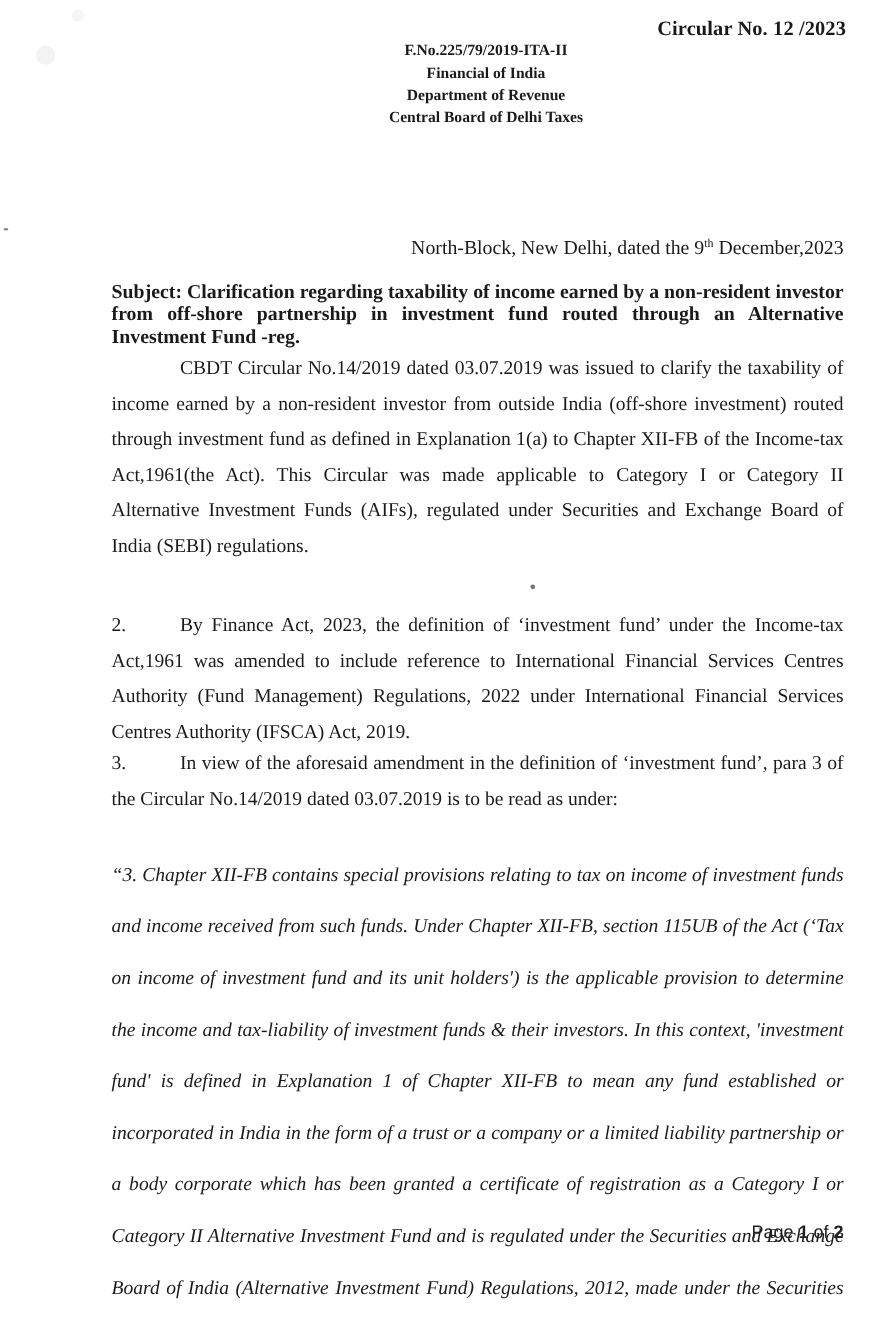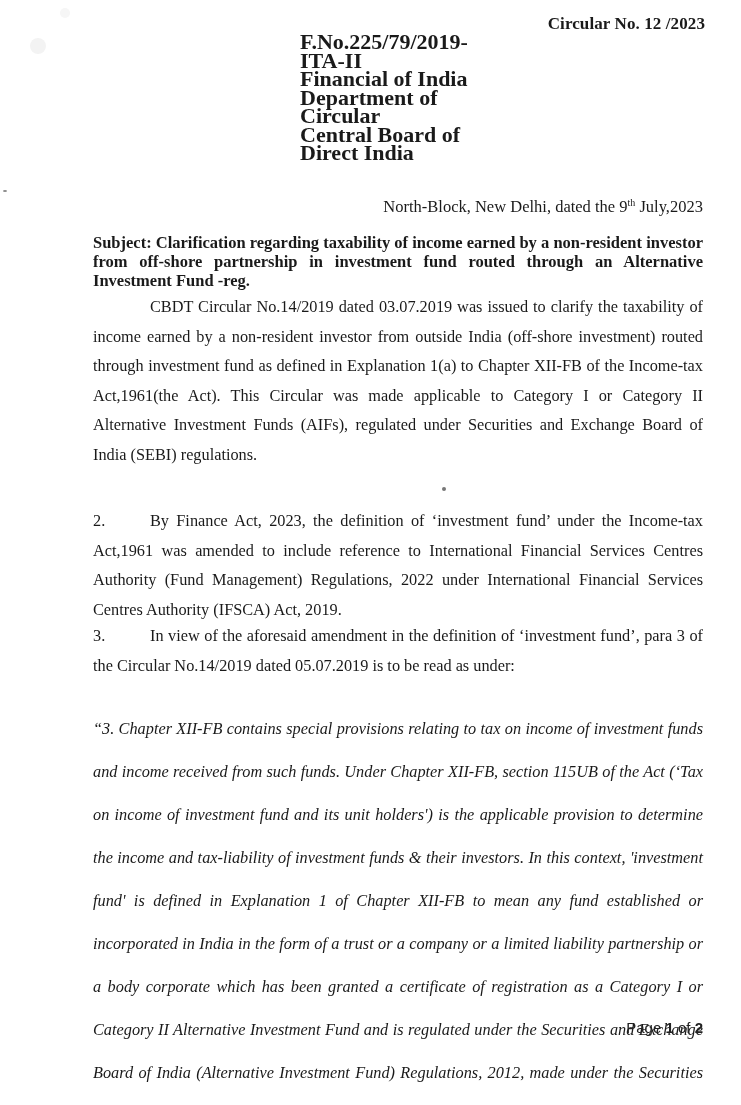--- a/index.html
+++ b/index.html
@@ -12,21 +12,21 @@
       font-family: "Liberation Serif", "DejaVu Serif", serif;
       color: #1a1a1a;
     }
     .page { position: absolute; left: 0; top: 0; width: 741px; height: 1105px; }
     .circular-no {
       position: absolute; right: 36px; top: 14px;
       font-weight: bold; font-size: 17px; letter-spacing: 0.1px; text-align: right;
     }
     .header-block {
       position: absolute; left: 300px; top: 33px; width: 210px;
-      font-weight: bold; font-size: 22px; line-height: 18.5px;
+      text-align: center; font-weight: bold; font-size: 13px; line-height: 18.5px;
     }
     .dated {
       position: absolute; right: 38px; top: 197px;
       font-size: 16.5px;
     }
     .dated sup { font-size: 10px; vertical-align: 6px; line-height: 0; }
     .subject {
       position: absolute; left: 93px; top: 233px; width: 610px;
       font-weight: bold; font-size: 16.5px; line-height: 19px; text-align: justify;
       text-align-last: left;
@@ -56,31 +56,31 @@
   <div class="speck" style="left:30px;top:38px;width:16px;height:16px;background:#f3f3f3;"></div>
   <div class="speck" style="left:60px;top:8px;width:10px;height:10px;background:#f6f6f6;"></div>
   <div class="speck" style="left:3px;top:190px;width:4px;height:2px;background:#888;"></div>
   <div class="speck" style="left:442px;top:487px;width:4px;height:4px;background:#777;"></div>
 
   <div class="circular-no">Circular No.  12 /2023</div>
 
   <div class="header-block">
     <div>F.No.225/79/2019-ITA-II</div>
     <div>Financial of India</div>
-    <div>Department of Circular</div>
-    <div>Central Board of Direct India</div>
+    <div>Department of Revenue</div>
+    <div>Central Board of Delhi Taxes</div>
   </div>
 
-  <div class="dated"><span>North-Block, New Delhi, dated the 9</span><sup>th</sup><span> July,2023</span></div>
+  <div class="dated"><span>North-Block, New Delhi, dated the 9</span><sup>th</sup><span> December,2023</span></div>
 
   <div class="subject">Subject: Clarification regarding taxability of income earned by a non-resident investor from off-shore partnership in investment fund routed through an Alternative Investment Fund -reg.</div>
 
   <div class="para p1">CBDT Circular No.14/2019 dated 03.07.2019 was issued to clarify the taxability of income earned by a non-resident investor from outside India (off-shore investment) routed through investment fund as defined in Explanation 1(a) to Chapter XII-FB of the Income-tax Act,1961(the Act). This Circular was made applicable to Category I or Category II Alternative Investment Funds (AIFs), regulated under Securities and Exchange Board of India (SEBI) regulations.</div>
 
   <div class="para p2"><span class="num">2.</span><span>By Finance Act, 2023, the definition of ‘investment fund’ under the Income-tax Act,1961 was amended to include reference to International Financial Services Centres Authority (Fund Management) Regulations, 2022 under International Financial Services Centres Authority (IFSCA) Act, 2019.</span></div>
 
-  <div class="para p3"><span class="num">3.</span><span>In view of the aforesaid amendment in the definition of ‘investment fund’, para 3 of the Circular No.14/2019 dated 05.07.2019 is to be read as under:</span></div>
+  <div class="para p3"><span class="num">3.</span><span>In view of the aforesaid amendment in the definition of ‘investment fund’, para 3 of the Circular No.14/2019 dated 03.07.2019 is to be read as under:</span></div>
 
   <div class="para quote"><span>“3. Chapter XII-FB contains special provisions relating to tax on income of investment funds and income received from such funds. Under Chapter XII-FB, section 115UB of the Act (‘Tax on income of investment fund and its unit holders') is the applicable provision to determine the income and tax-liability of investment funds &amp; their investors. In this context, 'investment fund' is defined in Explanation 1 of Chapter XII-FB to mean any fund established or incorporated in India in the form of a trust or a company or a limited liability partnership or a body corporate which has been granted a certificate of registration as a Category I or Category II Alternative Investment Fund and is regulated under the Securities and Exchange Board of India (Alternative Investment Fund) Regulations, 2012, made under the Securities and Exchange Board of India Act, 1992 (15 of 1992</span><span class="bold">) or regulated under the International</span></div>
 
   <div class="page-footer"><span>Page </span><b>1</b><span> of </span><b>2</b></div>
 
 </div>
 
 </body></html>

